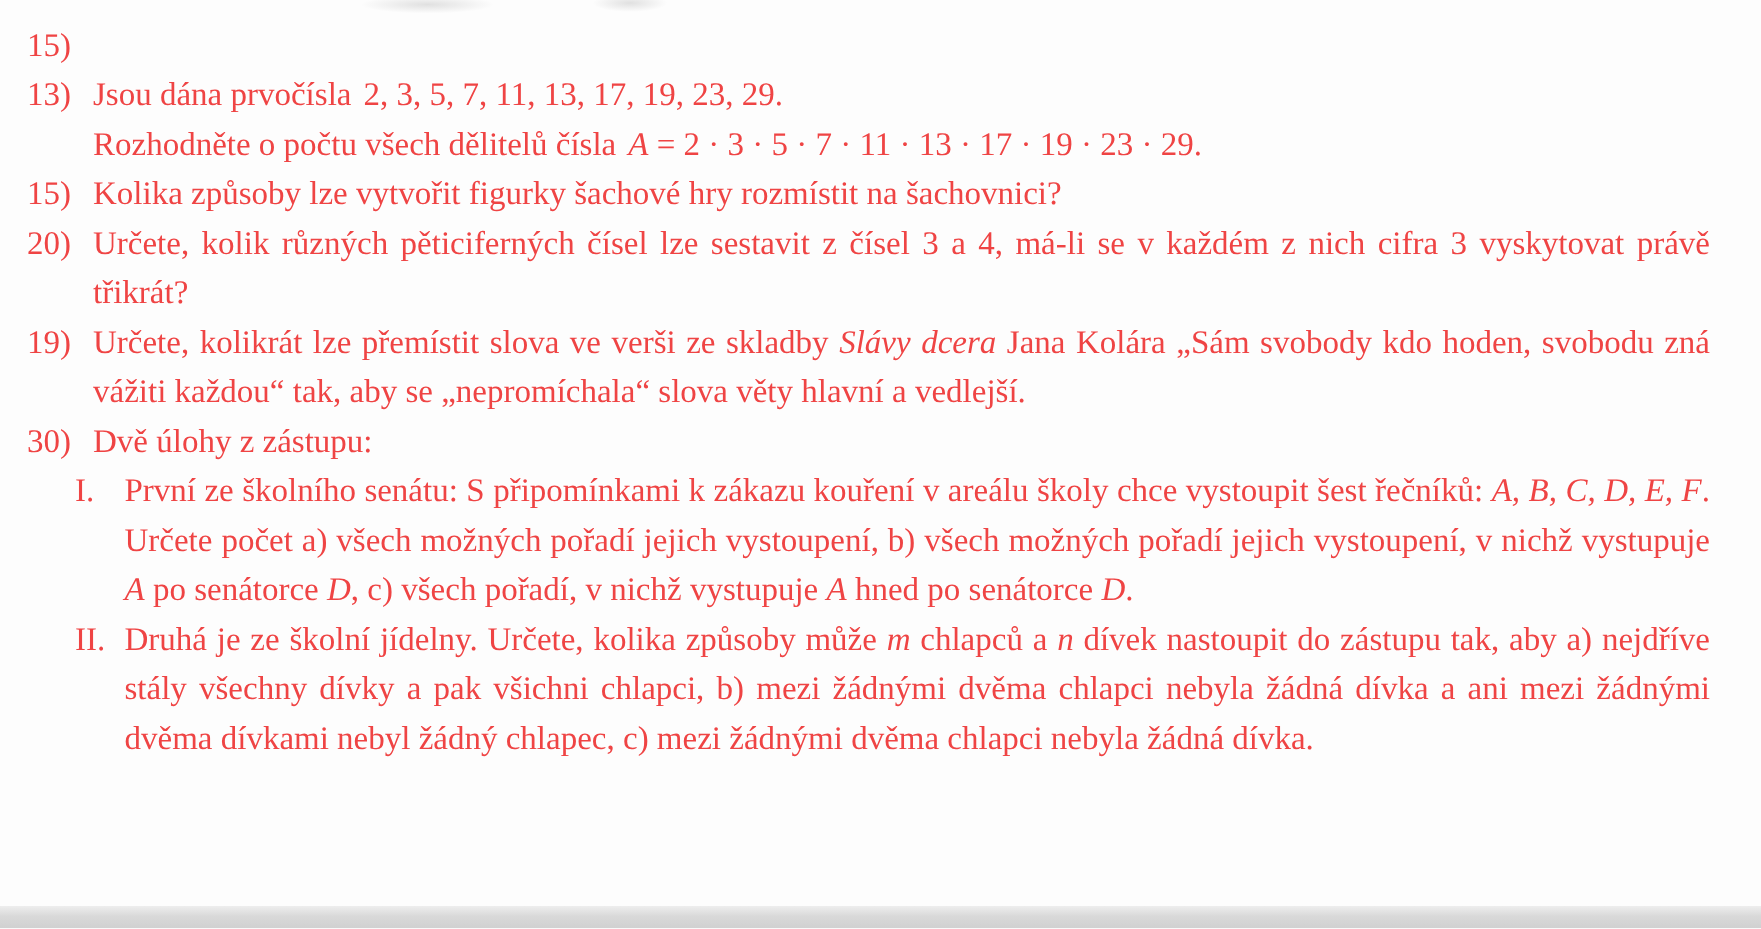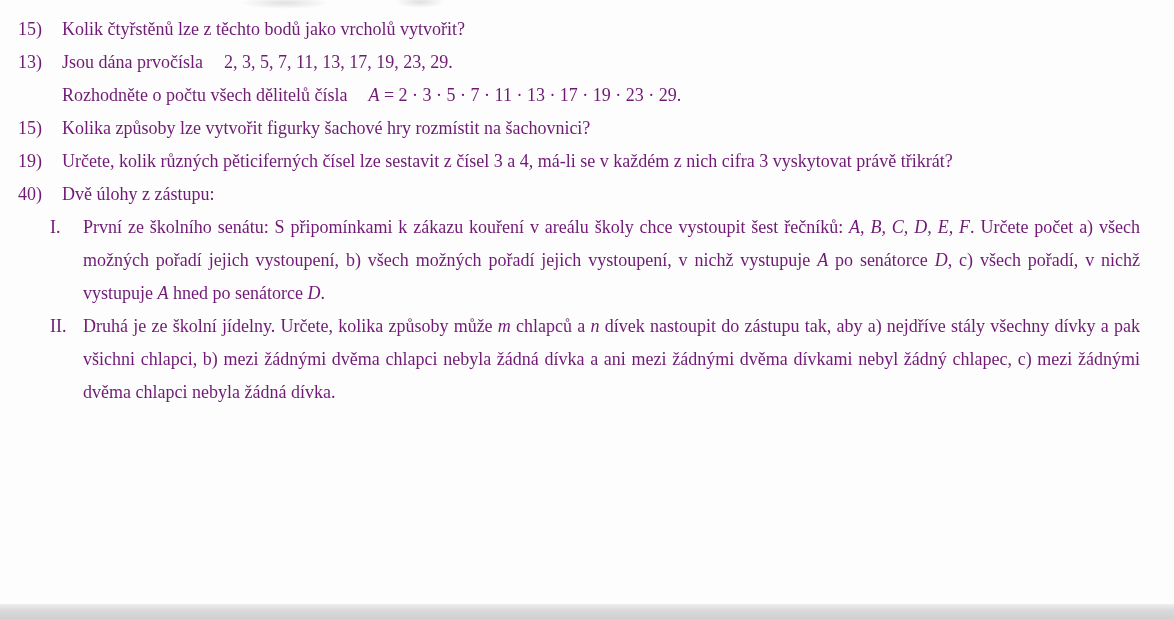--- a/index.html
+++ b/index.html
@@ -7,23 +7,23 @@
     padding: 0;
     background: #ffffff;
   }
   .page {
     position: relative;
     width: 1174px;
     height: 619px;
     box-sizing: border-box;
     background: #fdfdfd;
     font-family: "Liberation Serif", "DejaVu Serif", serif;
-    font-size: 18px;
+    font-size: 22px;
     line-height: 33px;
-    color: #701a75;
+    color: #ef4444;
     padding: 13px 34px 0 18px;
     overflow: hidden;
   }
   .item { display: flex; }
   .num {
     width: 44px;
     flex-shrink: 0;
   }
   .body {
     flex: 1;
@@ -31,21 +31,21 @@
   }
   .sub {
     display: flex;
     padding-left: 32px;
   }
   .subnum {
     width: 33px;
     flex-shrink: 0;
   }
   .it { font-style: italic; }
-  .math { padding-left: 8px; margin-left: 13px; }
+  .math { padding-left: 8px; }
   .scan-edge-bottom {
     position: absolute;
     left: 0; right: 0; bottom: 0;
     height: 15px;
     background: linear-gradient(180deg, #eeeeee 0%, #d9d9d9 45%, #d0d0d0 100%);
   }
   .smudge {
     position: absolute;
     background: radial-gradient(ellipse at center, rgba(170,170,170,0.35), rgba(170,170,170,0) 70%);
     pointer-events: none;
@@ -57,47 +57,50 @@
 <body>
 
 <div class="page">
 
   <div class="smudge smudge-1"></div>
   <div class="smudge smudge-2"></div>
 
   <div class="item">
     <div class="num">15)</div>
     <div class="body">
-      <div>Kolik čtyřstěnů lze z těchto bodů jako vrcholů vytvořit?</div>
     </div>
   </div>
 
   <div class="item">
     <div class="num">13)</div>
     <div class="body">
       <div><span>Jsou dána prvočísla</span><span class="math">2, 3, 5, 7, 11, 13, 17, 19, 23, 29.</span></div>
       <div><span>Rozhodněte o počtu všech dělitelů čísla</span><i class="it math">A</i><span> = 2 · 3 · 5 · 7 · 11 · 13 · 17 · 19 · 23 · 29.</span></div>
     </div>
   </div>
 
   <div class="item">
     <div class="num">15)</div>
     <div class="body">
       <div>Kolika způsoby lze vytvořit figurky šachové hry rozmístit na šachovnici?</div>
     </div>
   </div>
 
   <div class="item">
-    <div class="num">19)</div>
+    <div class="num">20)</div>
     <div class="body">Určete, kolik různých pěticiferných čísel lze sestavit z čísel 3 a 4, má-li se v každém z nich cifra 3 vyskytovat právě třikrát?</div>
   </div>
 
+  <div class="item">
+    <div class="num">19)</div>
+    <div class="body"><span>Určete, kolikrát lze přemístit slova ve verši ze skladby </span><i class="it">Slávy dcera</i><span> Jana Kolára „Sám svobody kdo hoden, svobodu zná vážiti každou“ tak, aby se „nepromíchala“ slova věty hlavní a vedlejší.</span></div>
+  </div>
 
   <div class="item">
-    <div class="num">40)</div>
+    <div class="num">30)</div>
     <div class="body">Dvě úlohy z zástupu:</div>
   </div>
 
   <div class="sub">
     <div class="subnum">I.</div>
     <div class="body"><span>První ze školního senátu: S připomínkami k zákazu kouření v areálu školy chce vystoupit šest řečníků: </span><i class="it">A, B, C, D, E, F</i><span>. Určete počet a) všech možných pořadí jejich vystoupení, b) všech možných pořadí jejich vystoupení, v nichž vystupuje </span><i class="it">A</i><span> po senátorce </span><i class="it">D</i><span>, c) všech pořadí, v nichž vystupuje </span><i class="it">A</i><span> hned po senátorce </span><i class="it">D</i><span>.</span></div>
   </div>
 
   <div class="sub">
     <div class="subnum">II.</div>

